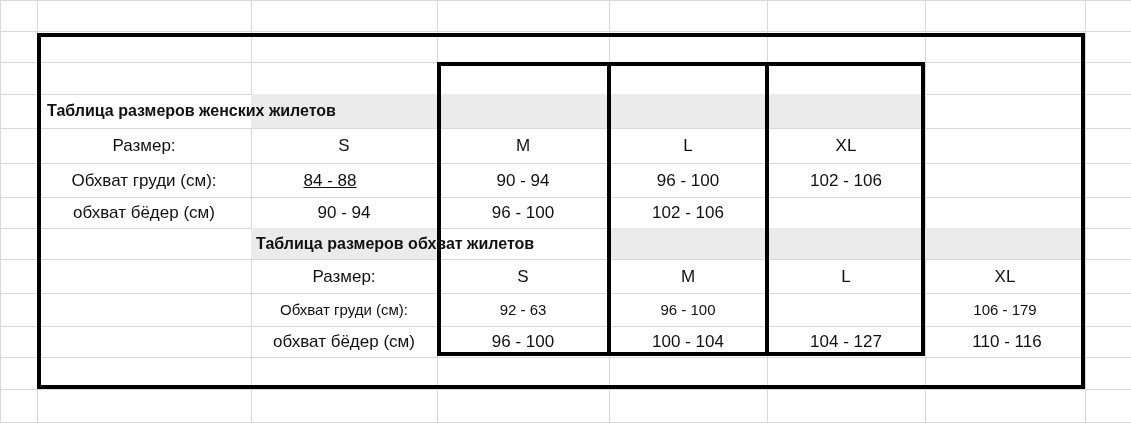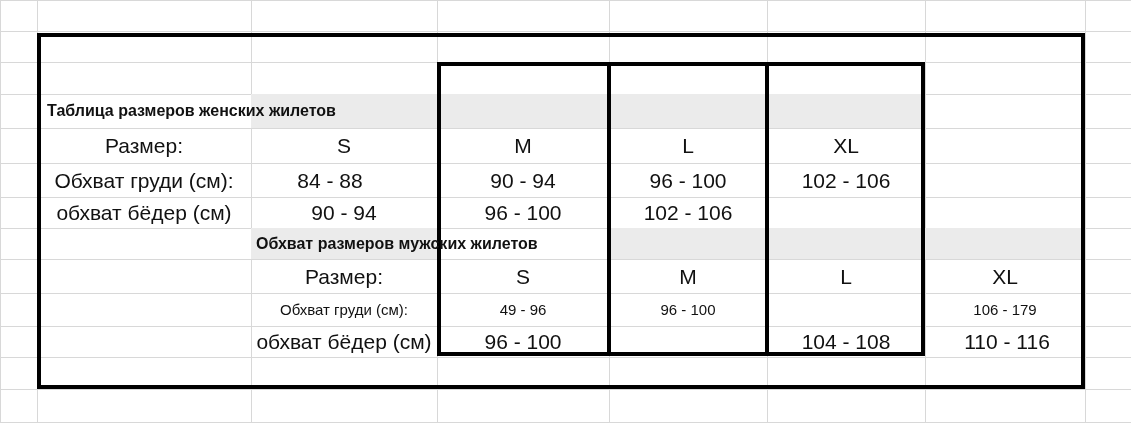--- a/index.html
+++ b/index.html
@@ -41,21 +41,21 @@
     position: absolute;
     background: #ebebeb;
   }
 
   
   .cell {
     position: absolute;
     display: flex;
     align-items: center;
     justify-content: center;
-    font-size: 21px;
+    font-size: 17px;
     line-height: 1;
     white-space: nowrap;
     color: #111111;
   }
   .cell.left {
     justify-content: flex-start;
   }
   .cell.bold {
     font-weight: bold;
     font-size: 16px;
@@ -123,41 +123,42 @@
 
   <div class="cell left bold" style="left:47px; top:94px; width:390px; height:34px;">Таблица размеров женских жилетов</div>
 
   <div class="cell" style="left:37px;  top:128px; width:214px; height:35px;">Размер:</div>
   <div class="cell" style="left:251px; top:128px; width:186px; height:35px;">S</div>
   <div class="cell" style="left:437px; top:128px; width:172px; height:35px;">M</div>
   <div class="cell" style="left:609px; top:128px; width:158px; height:35px;">L</div>
   <div class="cell" style="left:767px; top:128px; width:158px; height:35px;">XL</div>
 
   <div class="cell" style="left:37px;  top:163px; width:214px; height:34px;">Обхват груди (см):</div>
-  <div class="cell" style="left:251px; top:163px; width:158px; height:34px;">84 - 88</div>
+  <div class="cell" style="left:251px; top:163px; width:158px; height:34px;text-decoration:underline;">84 - 88</div>
   <div class="cell" style="left:437px; top:163px; width:172px; height:34px;">90 - 94</div>
   <div class="cell" style="left:609px; top:163px; width:158px; height:34px;">96 - 100</div>
   <div class="cell" style="left:767px; top:163px; width:158px; height:34px;">102 - 106</div>
 
   <div class="cell" style="left:37px;  top:197px; width:214px; height:31px;">обхват бёдер (см)</div>
   <div class="cell" style="left:251px; top:197px; width:186px; height:31px;">90 - 94</div>
   <div class="cell" style="left:437px; top:197px; width:172px; height:31px;">96 - 100</div>
   <div class="cell" style="left:609px; top:197px; width:158px; height:31px;">102 - 106</div>
 
-  <div class="cell left bold" style="left:256px; top:228px; width:350px; height:31px;">Обхват размеров мужских жилетов</div>
+  <div class="cell left bold" style="left:256px; top:228px; width:350px; height:31px;">Таблица размеров обхват жилетов</div>
 
   <div class="cell" style="left:251px; top:259px; width:186px; height:34px;">Размер:</div>
   <div class="cell" style="left:437px; top:259px; width:172px; height:34px;">S</div>
   <div class="cell" style="left:609px; top:259px; width:158px; height:34px;">M</div>
   <div class="cell" style="left:767px; top:259px; width:158px; height:34px;">L</div>
   <div class="cell" style="left:925px; top:259px; width:160px; height:34px;">XL</div>
 
   <div class="cell small" style="left:251px; top:293px; width:186px; height:33px;">Обхват груди (см):</div>
-  <div class="cell small" style="left:437px; top:293px; width:172px; height:33px;">49 - 96</div>
+  <div class="cell small" style="left:437px; top:293px; width:172px; height:33px;">92 - 63</div>
   <div class="cell small" style="left:609px; top:293px; width:158px; height:33px;">96 - 100</div>
   <div class="cell small" style="left:925px; top:293px; width:160px; height:33px;">106 - 179</div>
 
   <div class="cell" style="left:251px; top:326px; width:186px; height:31px;">обхват бёдер (см)</div>
   <div class="cell" style="left:437px; top:326px; width:172px; height:31px;">96 - 100</div>
-  <div class="cell" style="left:767px; top:326px; width:158px; height:31px;">104 - 108</div>
+  <div class="cell" style="left:609px; top:326px; width:158px; height:31px;">100 - 104</div>
+  <div class="cell" style="left:767px; top:326px; width:158px; height:31px;">104 - 127</div>
   <div class="cell" style="left:925px; top:326px; width:164px; height:31px;">110 - 116</div>
 
 </div>
 
 </body></html>

